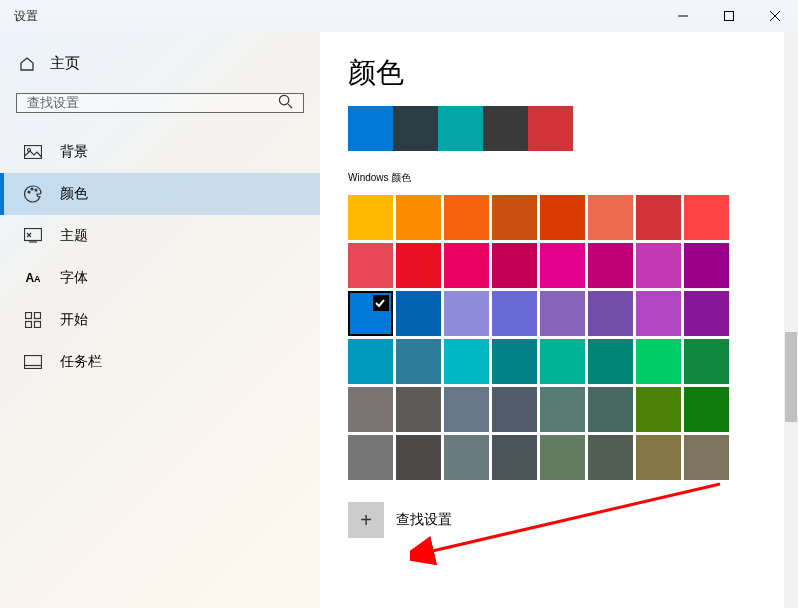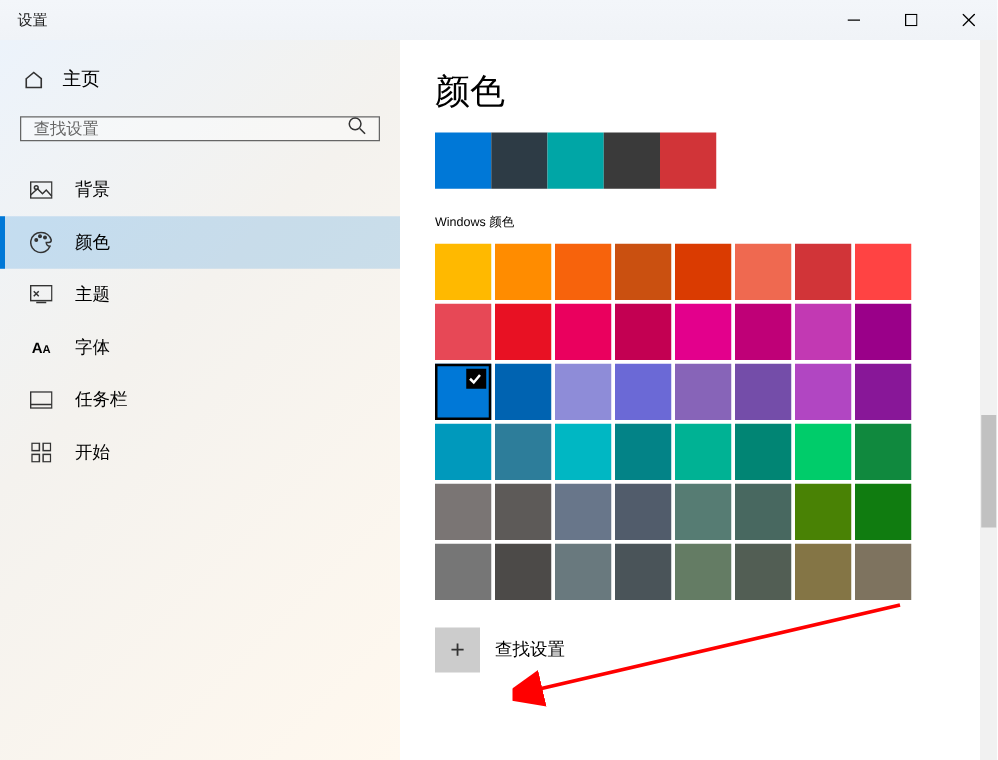--- a/index.html
+++ b/index.html
@@ -172,37 +172,37 @@
       <span>主题</span>
     </div>
     <div class="navitem">
       <span class="navicon">
           <span style="font-size:12px;font-weight:600;">A<span style="font-size:9px;">A</span></span>
         </span>
       <span>字体</span>
     </div>
     <div class="navitem">
       <span class="navicon">
-          <svg width="18" height="14" viewBox="0 0 18 14" fill="none" stroke="#333" stroke-width="1.2">
-            <rect x="0.5" y="0.5" width="17" height="13"></rect>
-            <line x1="0.5" y1="10.5" x2="17.5" y2="10.5"></line>
-          </svg>
-        </span>
-      <span>任务栏</span>
-    </div>
-    <div class="navitem">
-      <span class="navicon">
           <svg width="16" height="16" viewBox="0 0 16 16" fill="none" stroke="#333" stroke-width="1.2">
             <rect x="0.5" y="0.5" width="6" height="6"></rect>
             <rect x="9.5" y="0.5" width="6" height="6"></rect>
             <rect x="0.5" y="9.5" width="6" height="6"></rect>
             <rect x="9.5" y="9.5" width="6" height="6"></rect>
           </svg>
         </span>
       <span>开始</span>
+    </div>
+    <div class="navitem">
+      <span class="navicon">
+          <svg width="18" height="14" viewBox="0 0 18 14" fill="none" stroke="#333" stroke-width="1.2">
+            <rect x="0.5" y="0.5" width="17" height="13"></rect>
+            <line x1="0.5" y1="10.5" x2="17.5" y2="10.5"></line>
+          </svg>
+        </span>
+      <span>任务栏</span>
     </div>
   </div>
 
   <div class="main">
     <h1>颜色</h1>
 
     <div class="topswatches">
       <div class="sw" style="background:#0078d7"></div>
       <div class="sw" style="background:#2d3b45"></div>
       <div class="sw" style="background:#00a6a6"></div>

